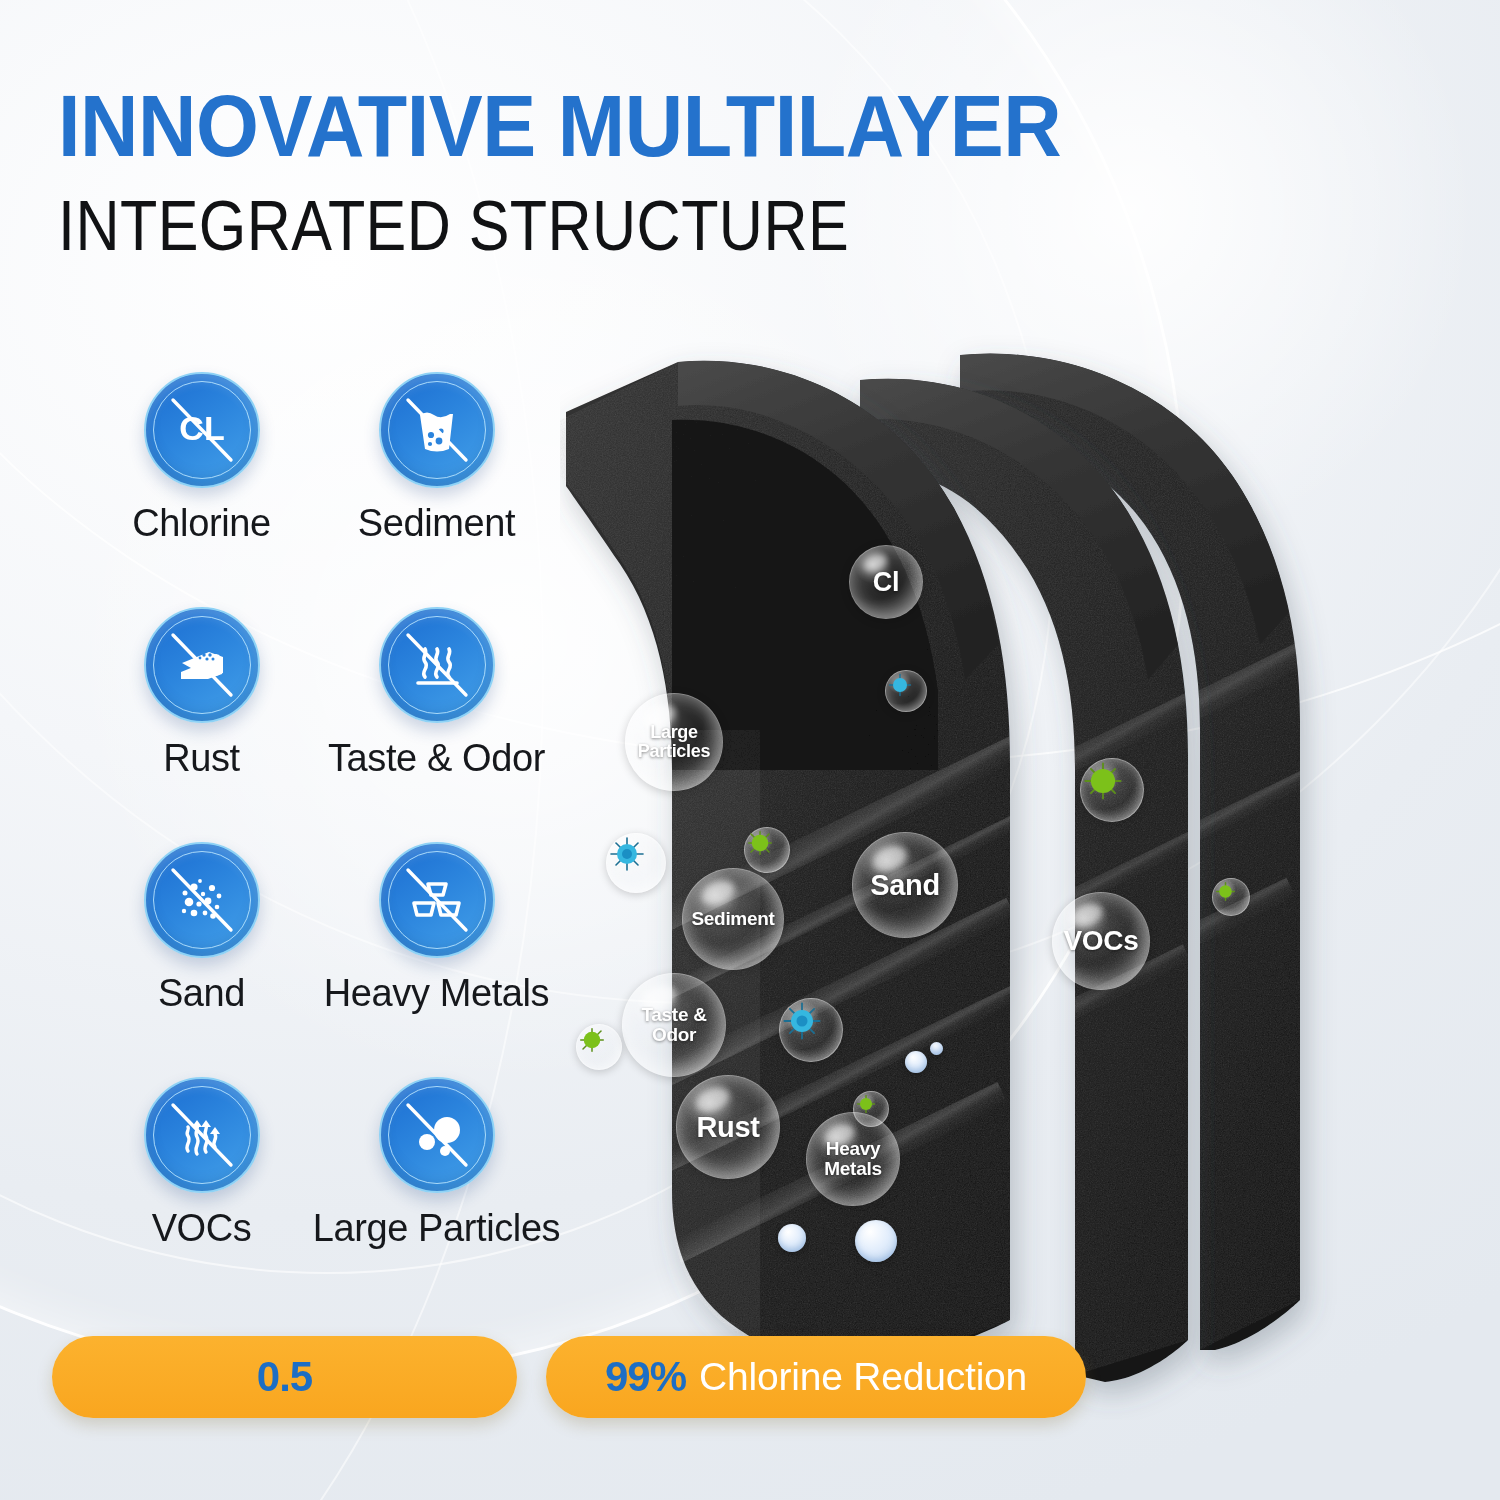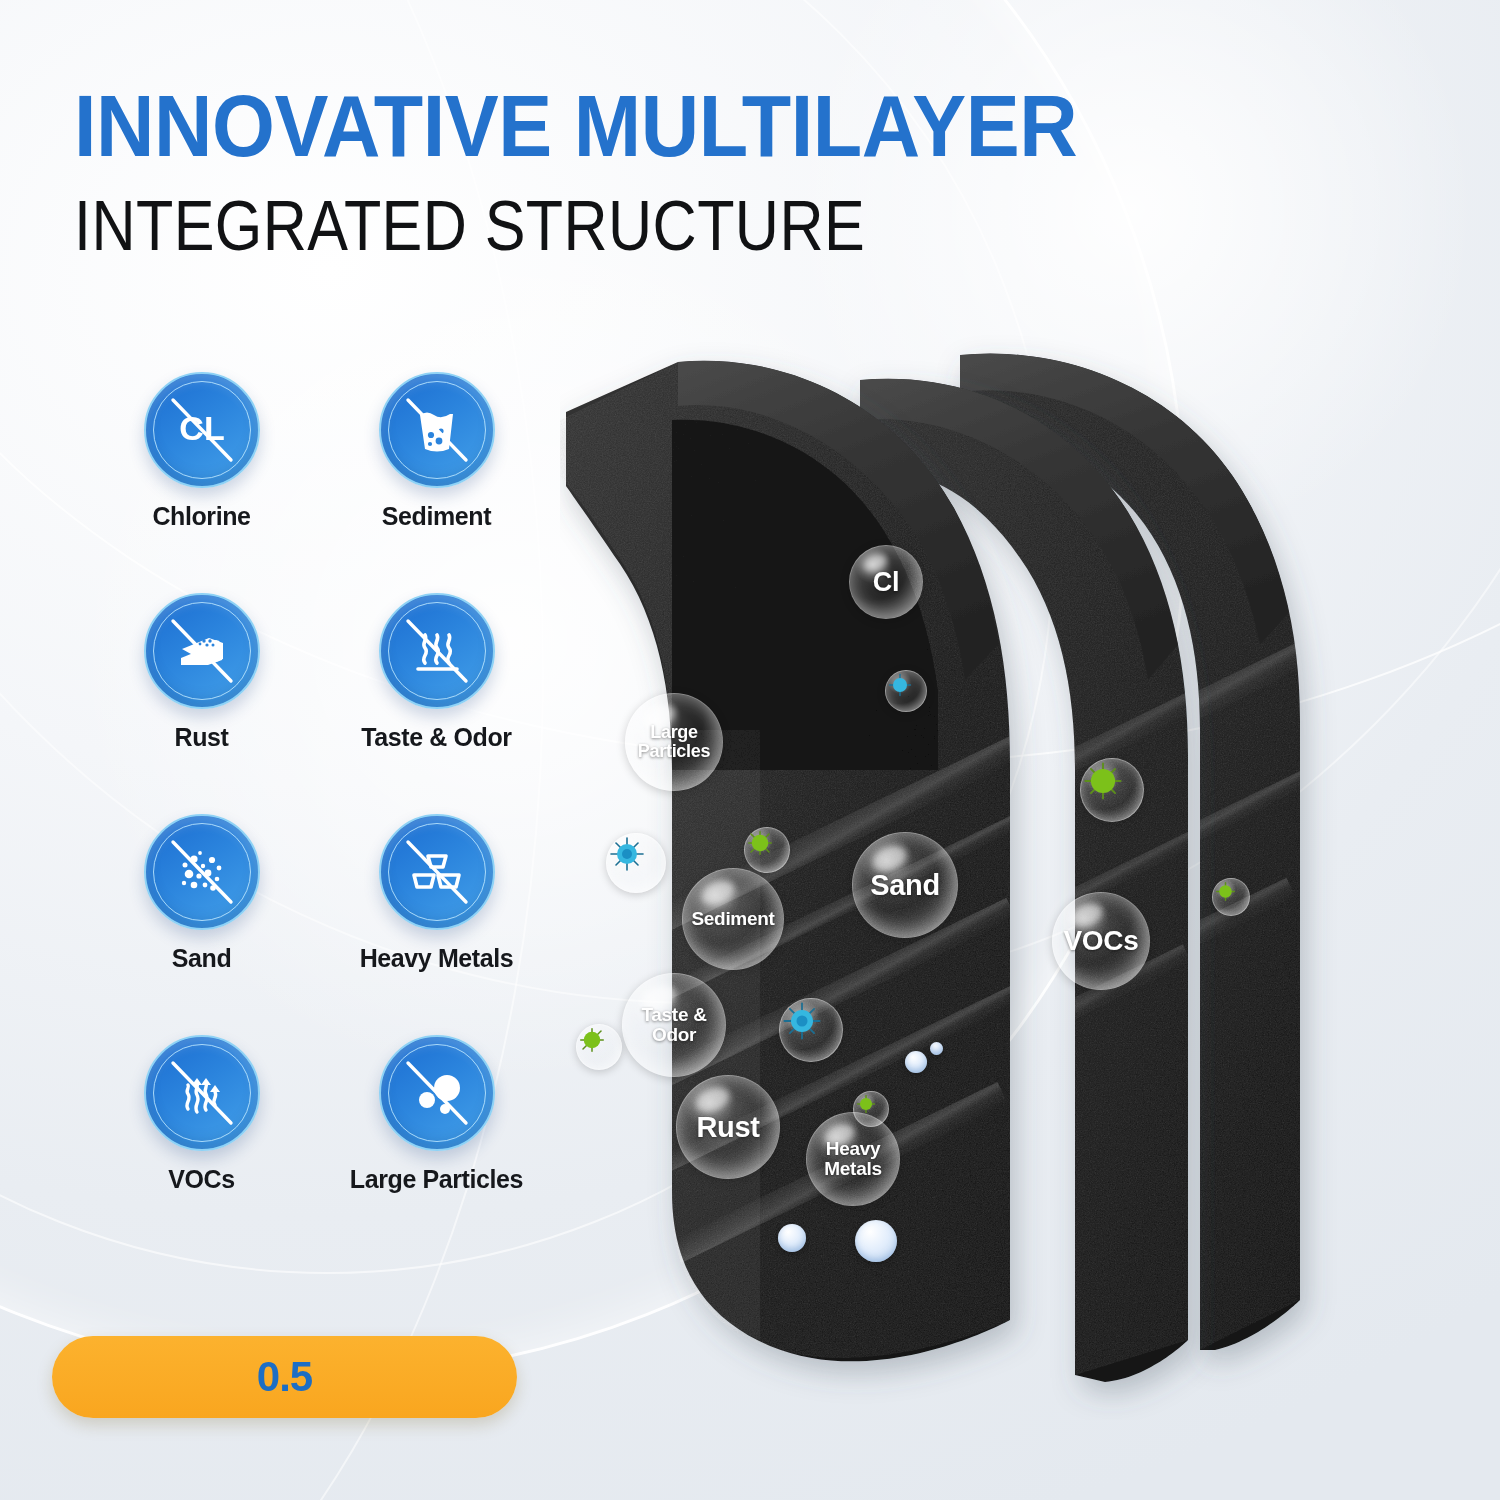--- a/index.html
+++ b/index.html
@@ -22,21 +22,21 @@
   .sw2{width:1450px;height:1450px;left:-400px;top:-180px;border-color:rgba(255,255,255,.6);}
   .sw3{width:2100px;height:1400px;left:-180px;top:-640px;border-color:rgba(255,255,255,.75);}
   .sw4{width:1900px;height:1900px;left:-250px;top:-900px;border-color:rgba(255,255,255,.5);}
   .sw5{width:1300px;height:2200px;left:-760px;top:-430px;border-color:rgba(255,255,255,.55);}
   .glow{position:absolute;border-radius:50%;pointer-events:none;
         background:radial-gradient(circle,rgba(255,255,255,.9) 0%,rgba(255,255,255,0) 70%);}
   .g1{width:900px;height:900px;left:60px;top:190px;}
   .g2{width:700px;height:700px;left:780px;top:-140px;}
 
   
-  #headline{position:absolute;left:74px;top:85px;width:1300px;}
+  #headline{position:absolute;left:58px;top:85px;width:1300px;}
   #title{
     font-size:87px;line-height:.95;font-weight:700;color:#2472cc;
     letter-spacing:-.5px;transform:scaleX(.93);transform-origin:left center;
     white-space:nowrap;
   }
   #subtitle{
     margin-top:22px;font-size:71px;line-height:1;font-weight:400;color:#111214;
     letter-spacing:.5px;transform:scaleX(.86);transform-origin:left center;
     white-space:nowrap;
   }
@@ -53,21 +53,21 @@
                inset 0 -6px 14px rgba(10,50,110,.25),
                inset 0 6px 12px rgba(255,255,255,.22);
     display:flex;align-items:center;justify-content:center;
   }
   .icon-circle::before{
     content:"";position:absolute;inset:7px;border-radius:50%;
     border:1.6px solid rgba(190,233,255,.85);
   }
   .icon-circle svg{position:relative;z-index:2;}
   .icon-label{
-    margin-top:14px;font-size:25px;font-weight:700;color:#16181c;
+    margin-top:14px;font-size:38px;font-weight:400;color:#16181c;
     letter-spacing:-.4px;text-align:center;white-space:nowrap;
   }
   .row-gap{height:52px;}
 
   
   #product{position:absolute;left:560px;top:300px;width:900px;height:1120px;}
   #product svg{position:absolute;left:0;top:0;}
 
   
   .bub{position:absolute;border-radius:50%;
@@ -520,13 +520,17 @@
   <div class="droplet" style="left:218px;top:924px;width:28px;height:28px;"></div>
   <div class="droplet" style="left:295px;top:920px;width:42px;height:42px;"></div>
   <div class="droplet" style="left:345px;top:751px;width:22px;height:22px;"></div>
   <div class="droplet" style="left:370px;top:742px;width:13px;height:13px;"></div>
 </div>
 
 <div id="badges">
   <div class="badge" id="badge-0">
     <span class="num">0.5</span>
   </div>
+  <div class="badge" id="badge-1">
+    <span class="num">99%</span>
+    <span class="txt">Chlorine Reduction</span>
+  </div>
 </div>
 
 </body></html>

